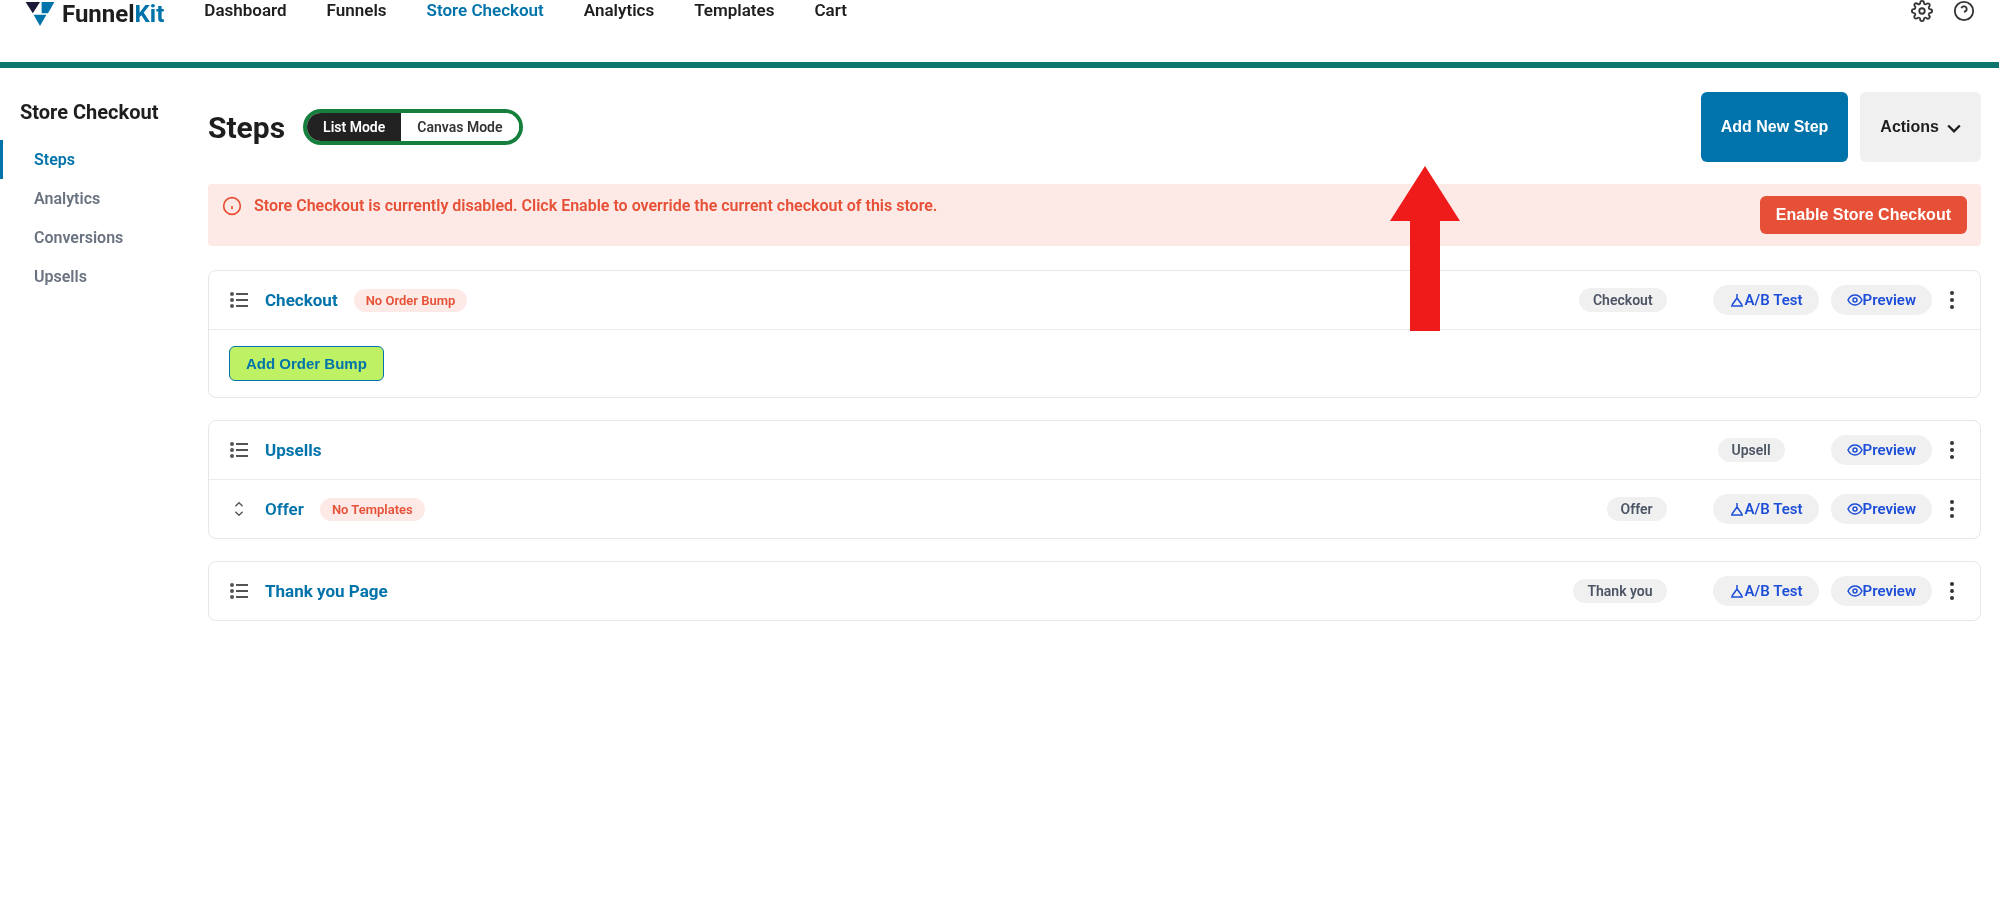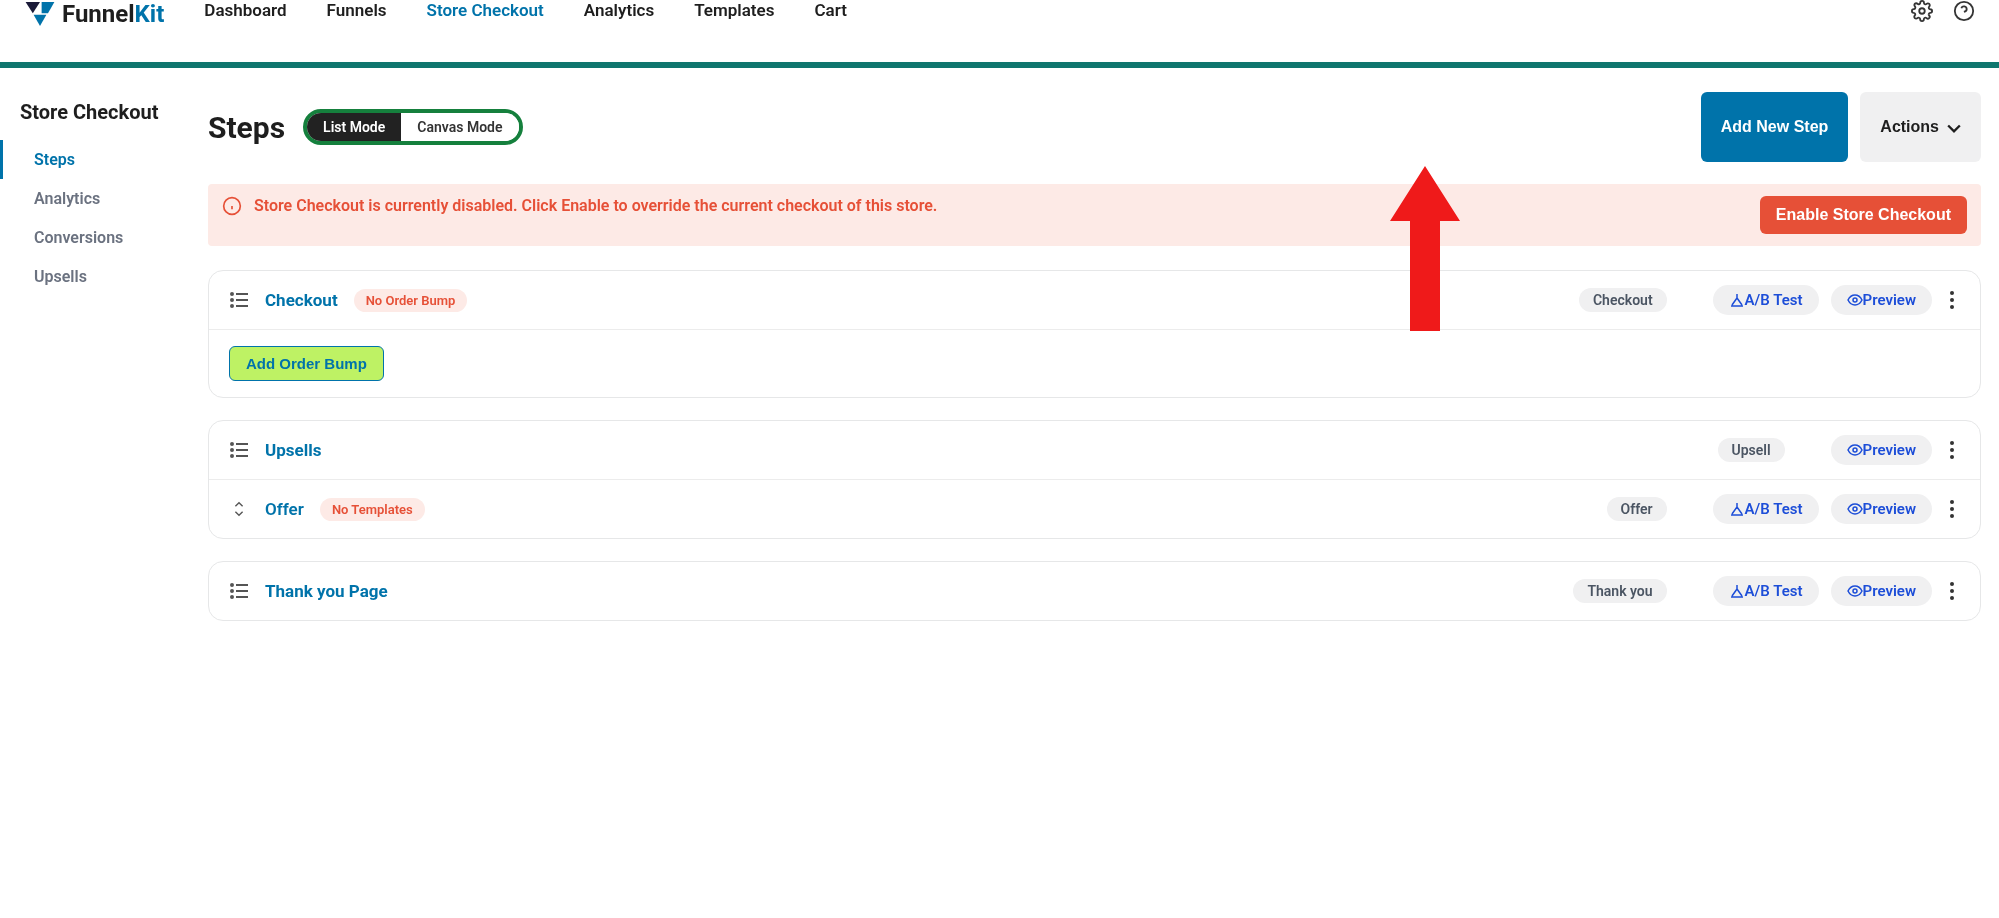--- a/index.html
+++ b/index.html
@@ -152,21 +152,21 @@
     font-weight: 700;
     font-size: 16px;
     padding: 10px 16px;
     border-radius: 6px;
     cursor: pointer;
     border: none;
   }
 
   .card {
     border: 1px solid #e6e7e8;
-    border-radius: 15px;
+    border-radius: 8px;
     margin-bottom: 22px;
     overflow: hidden;
   }
   .row {
     display: flex;
     align-items: center;
     padding: 14px 20px;
     gap: 16px;
   }
   .row + .row, .row-border { border-top: 1px solid #ececec; }

